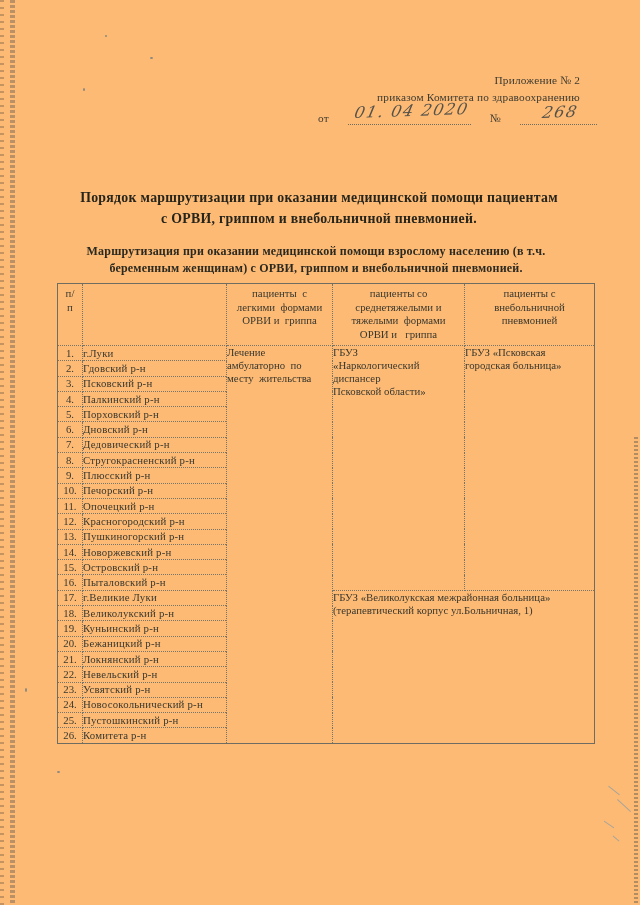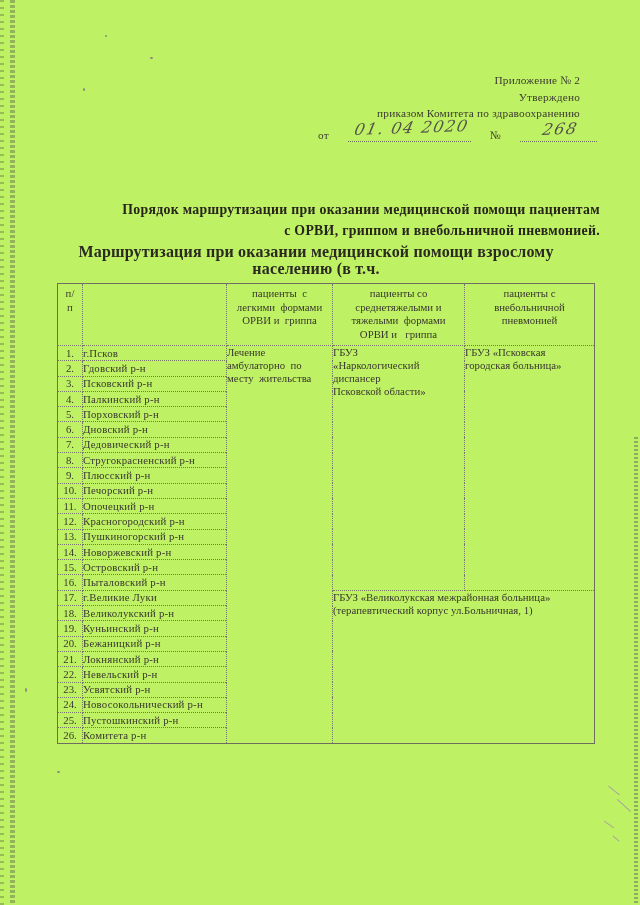--- a/index.html
+++ b/index.html
@@ -1,18 +1,18 @@
 <!DOCTYPE html>
 <html><head>
 <meta charset="utf-8">
 <style>
   html,body { margin:0; padding:0; background:#e8e8e8; }
   .page {
     position:relative; width:640px; height:905px; margin:0 auto;
-    background:#bef264; overflow:hidden;
+    background:#fdba74; overflow:hidden;
     font-family:"Liberation Serif", serif; color:#35332a;
   }
   
   .stripe { position:absolute; pointer-events:none; }
   .stripe-left-a {
     left:0; top:0; width:4px; height:905px; opacity:.5;
     background:repeating-linear-gradient(180deg, rgba(45,45,45,.55) 0 2px, transparent 2px 7px);
   }
   .stripe-left-b {
     left:10px; top:0; width:5px; height:905px; opacity:.75;
@@ -45,26 +45,26 @@
     color:#55524a; font-size:16px; line-height:14px; letter-spacing:1.5px;
     transform:skewX(-14deg) rotate(-2deg); transform-origin:left bottom;
     white-space:nowrap;
   }
   .blank-date { flex:1.35; }
   .blank-num  { flex:0.85; }
 
   
   .doc-title {
     position:absolute; top:187px; left:38px; right:40px;
-    text-align:right; font-weight:bold; font-size:13.8px; line-height:21px;
-    color:#27251b; letter-spacing:.3px;margin-top:12px;
+    text-align:center; font-weight:bold; font-size:13.8px; line-height:21px;
+    color:#27251b; letter-spacing:.3px;
   }
   .doc-subtitle {
     position:absolute; top:243px; left:48px; right:56px;
-    text-align:center; font-weight:bold; font-size:16px; line-height:17px;
+    text-align:center; font-weight:bold; font-size:12px; line-height:17px;
     color:#2b2920; letter-spacing:.2px;
   }
 
   
   table.routing {
     position:absolute; left:57px; top:283px; width:537px;
     border-collapse:collapse; table-layout:fixed;
     font-size:10.8px; color:#3a382e;
   }
   table.routing, table.routing th, table.routing td {
@@ -97,37 +97,37 @@
   <div class="speck" style="left:83px;  top:88px; width:2px; height:3px;"></div>
   <div class="speck" style="left:57px;  top:771px; width:3px; height:2px;"></div>
   <div class="speck" style="left:25px;  top:688px; width:2px; height:4px;"></div>
   <div class="scratch" style="left:607px; top:790px; width:14px; height:1px; transform:rotate(38deg);"></div>
   <div class="scratch" style="left:615px; top:805px; width:18px; height:1px; transform:rotate(42deg);"></div>
   <div class="scratch" style="left:603px; top:824px; width:12px; height:1px; transform:rotate(35deg);"></div>
   <div class="scratch" style="left:612px; top:838px; width:8px;  height:1px; transform:rotate(40deg);"></div>
 
   <div class="approval">
     <div>Приложение № 2</div>
-    <div>Утверждено</div>
     <div>приказом Комитета по здравоохранению</div>
     <div class="from-row">
       <span class="lbl">от</span>
       <span class="blank-line blank-date"><span class="hand">01. 04 2020</span></span>
       <span class="lbl">№</span>
       <span class="blank-line blank-num"><span class="hand">268</span></span>
     </div>
   </div>
 
   <div class="doc-title">
     <div>Порядок  маршрутизации при оказании медицинской помощи пациентам</div>
     <div>с ОРВИ, гриппом и внебольничной пневмонией.</div>
   </div>
 
   <div class="doc-subtitle">
     <div>Маршрутизация при оказании медицинской помощи взрослому населению (в т.ч.</div>
+    <div>беременным женщинам) с ОРВИ, гриппом и внебольничной пневмонией.</div>
   </div>
 
   <table class="routing">
     <colgroup>
       <col style="width:25px">
         <col style="width:144px">
         <col style="width:106px">
         <col style="width:132px">
         <col style="width:130px">
     </colgroup>
@@ -144,21 +144,21 @@
 тяжелыми  формами
 ОРВИ и   гриппа</th>
         <th>пациенты с
 внебольничной
 пневмонией</th>
       </tr>
     </thead>
     <tbody>
         <tr>
           <td class="c-num">1.</td>
-          <td class="c-district">г.Псков</td>
+          <td class="c-district">г.Луки</td>
           <td class="c-merged" rowspan="26">Лечение
 амбулаторно  по
 месту  жительства</td>
           <td class="c-merged" rowspan="16">ГБУЗ
 «Наркологический
 диспансер
 Псковской области»</td>
           <td class="c-merged" rowspan="16">ГБУЗ «Псковская
 городская больница»</td>
         </tr>

